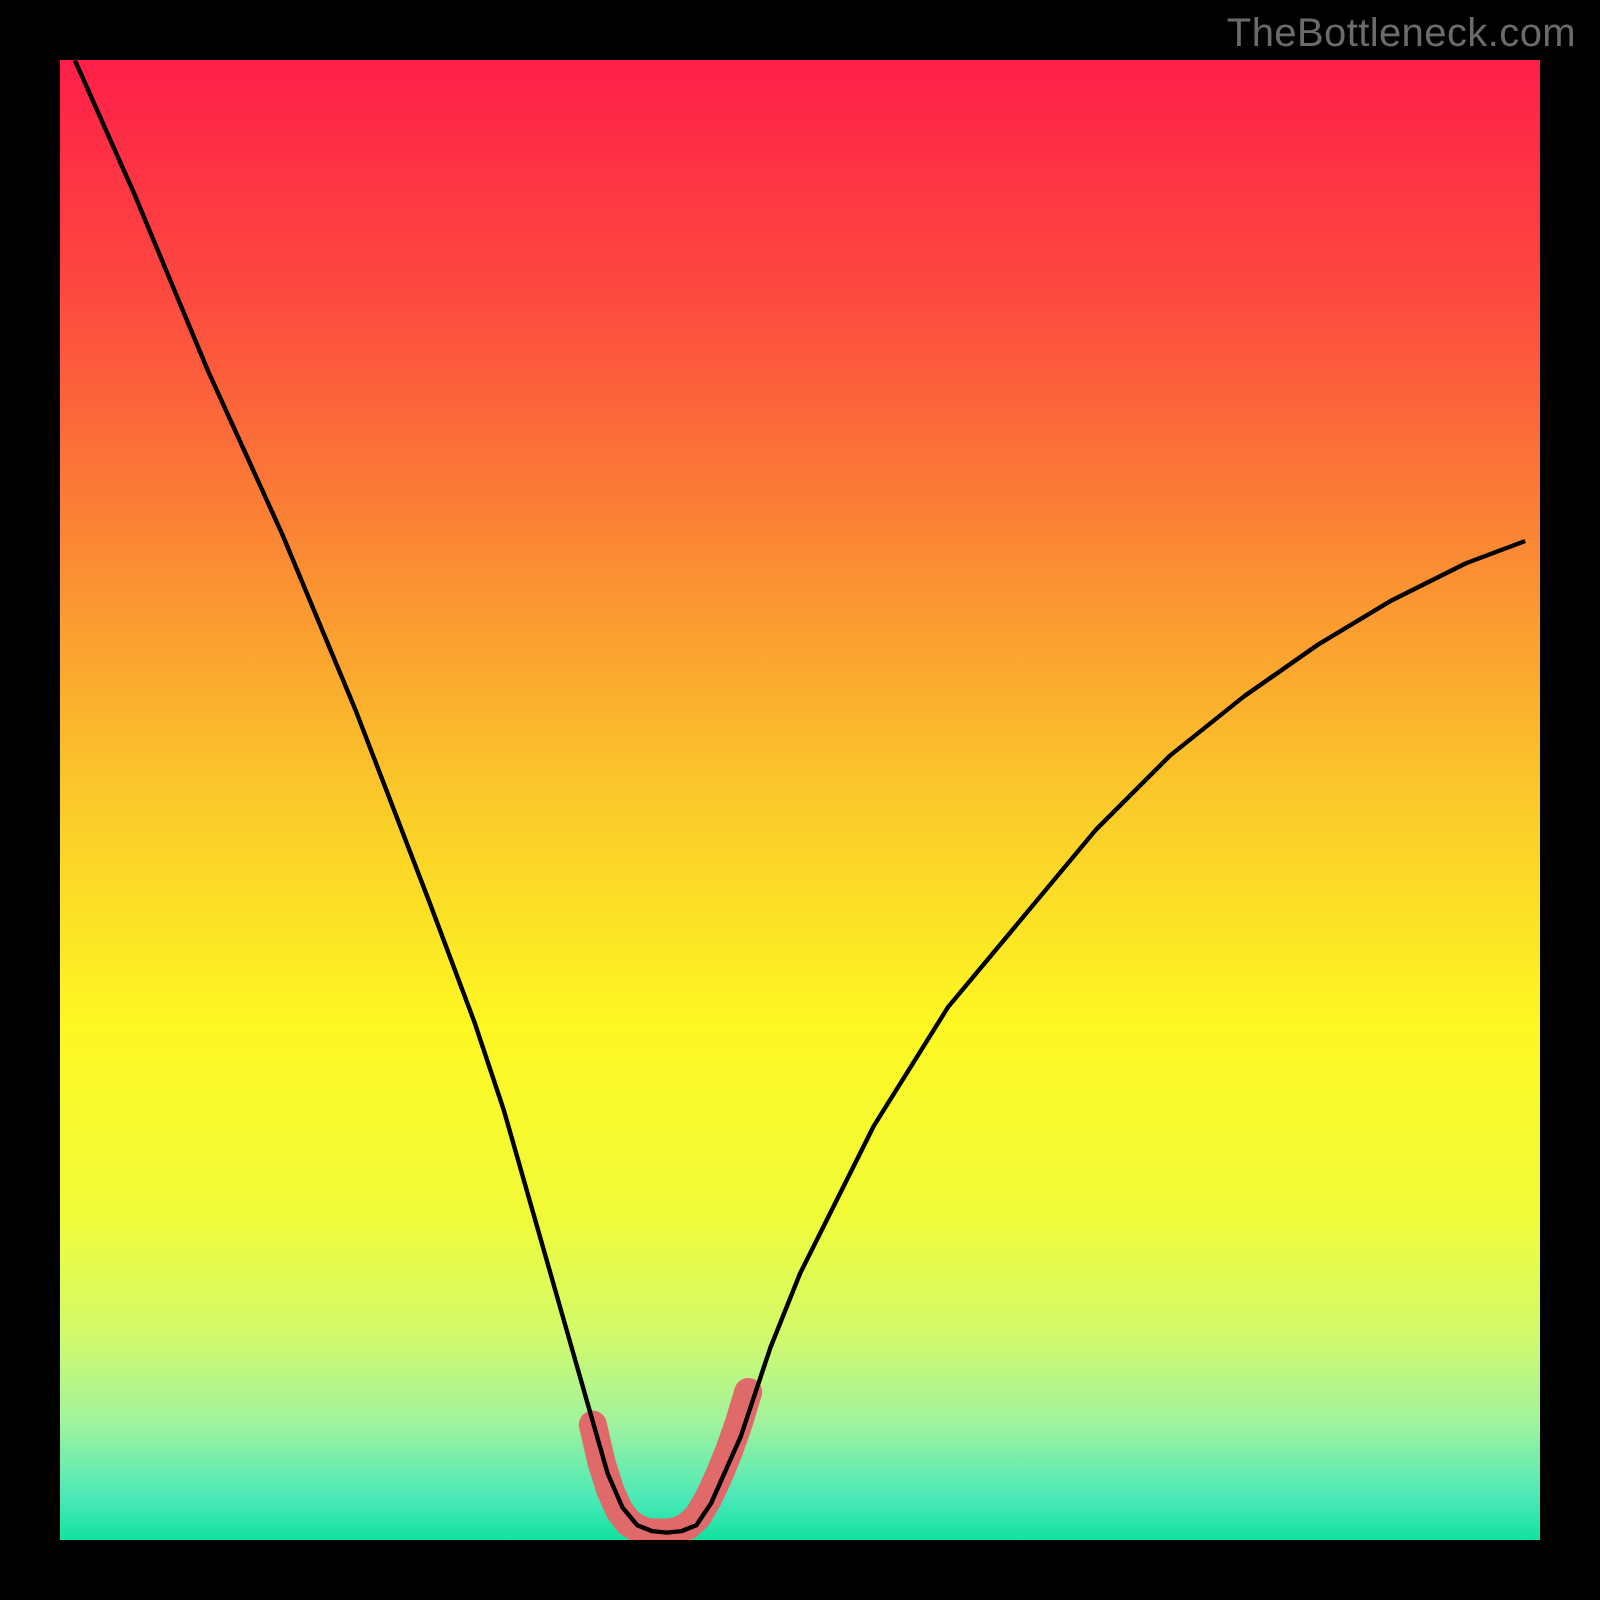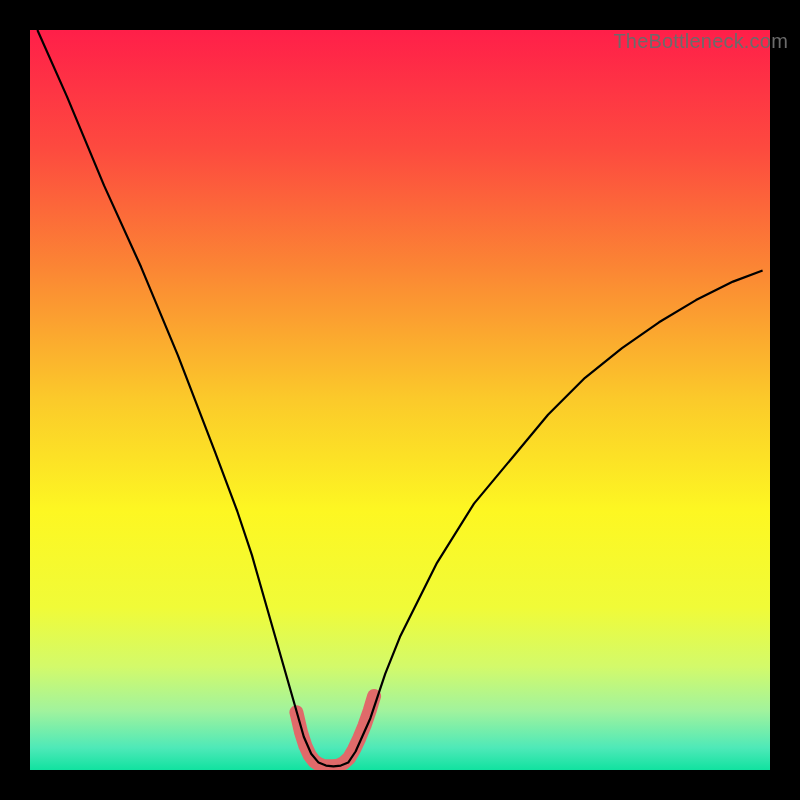--- a/index.html
+++ b/index.html
@@ -35,21 +35,20 @@
     pointer-events: none;
   }
   .watermark {
     position: absolute;
     top: 6px;
     right: 12px;
     color: #6b6b6b;
     font-size: 20px;
     letter-spacing: 0.2px;
     font-weight: 500;
-    margin-top: 24px;
   }
 </style>
 </head>
 <body>
 
 <div class="frame">
   <svg class="gradient" viewBox="0 0 740 740" preserveAspectRatio="none">
     <defs>
       <linearGradient id="bg-grad" x1="0" y1="0" x2="0" y2="1">
           <stop offset="0%" stop-color="#ff1f49"></stop>

